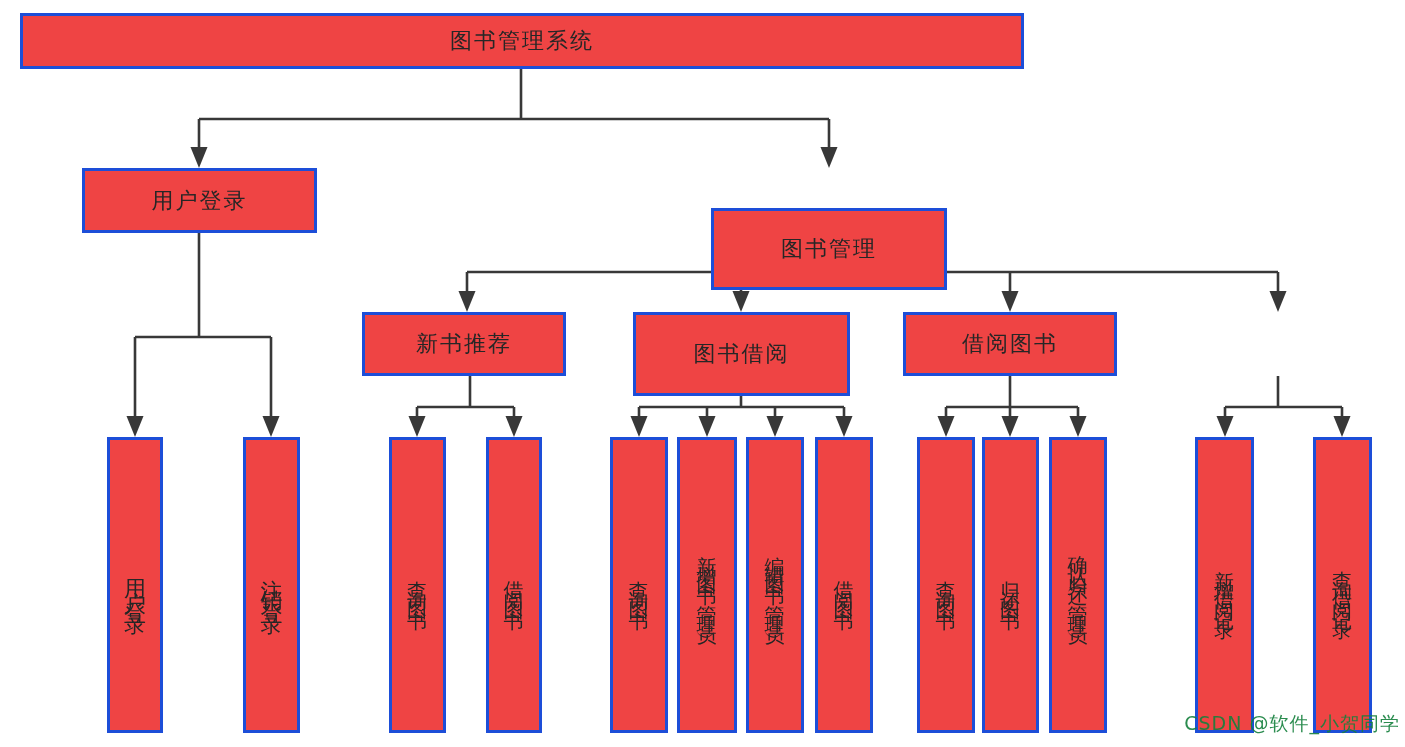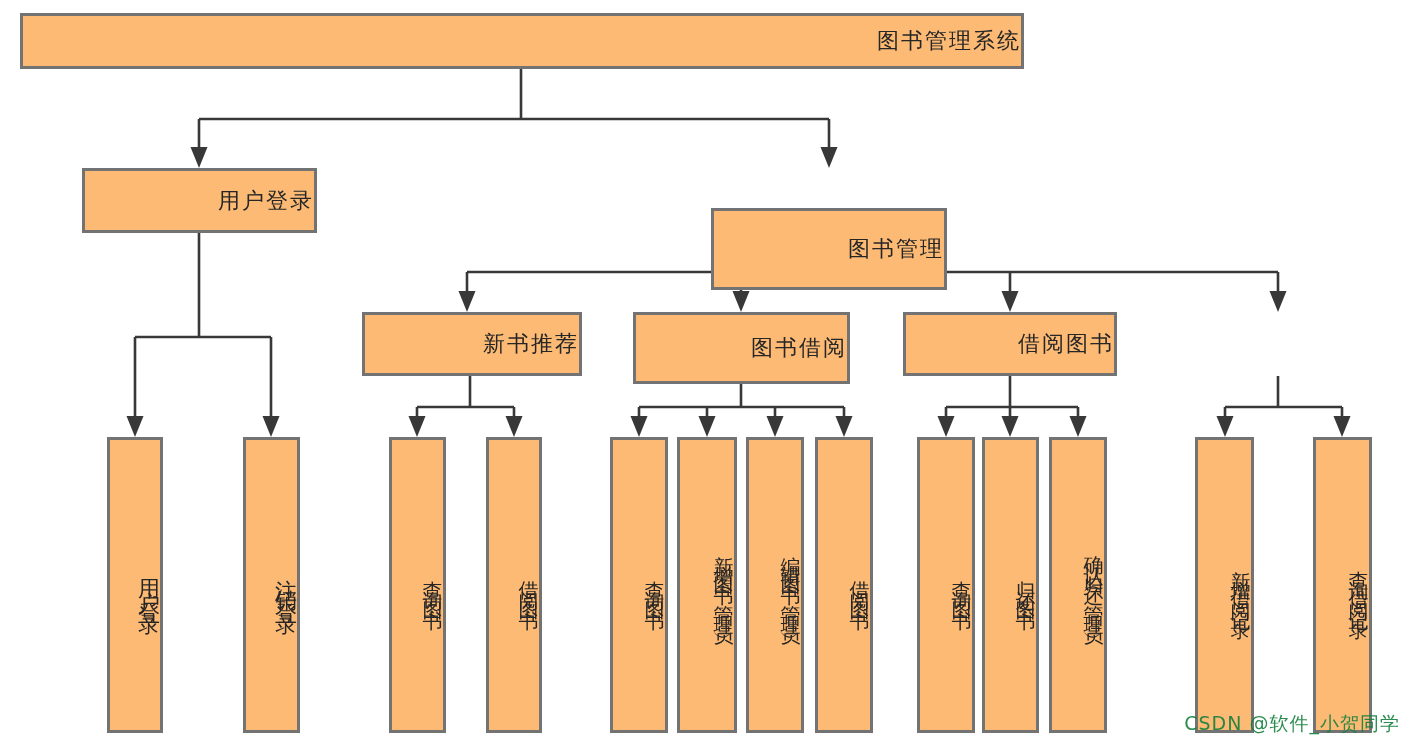--- a/index.html
+++ b/index.html
@@ -4,22 +4,22 @@
 <style>
   html, body { margin: 0; padding: 0; background: #ffffff; }
   body {
     width: 1405px; height: 747px; position: relative; overflow: hidden;
     font-family: "DejaVu Sans", "Liberation Sans", sans-serif;
   }
   .stage { position: absolute; inset: 0; width: 1405px; height: 747px; }
   .wires { position: absolute; left: 0; top: 0; width: 1405px; height: 747px; }
   .box {
     position: absolute; box-sizing: border-box;
-    border: 3px solid #737373; background: #fdba74;
-    display: flex; align-items: center; justify-content: flex-end;
+    border: 3px solid #1d4ed8; background: #ef4444;
+    display: flex; align-items: center; justify-content: center;
   }
   .box.h .label {
     font-size: 22px; color: #262626; letter-spacing: 2px; white-space: nowrap;
   }
   .box.v .label {
     writing-mode: vertical-rl; text-orientation: mixed;
     font-size: 20px; letter-spacing: 10px; color: #262626; line-height: 1;
   }
   .box.v.big .label { font-size: 22px; letter-spacing: 12px; }
   .watermark {
@@ -92,24 +92,24 @@
     <span class="label">图书管理系统</span>
   </div>
 
   <div class="box h" style="left:82px; top:168px; width:235px; height:65px;">
     <span class="label">用户登录</span>
   </div>
   <div class="box h" style="left:711px; top:168px; width:236px; height:82px;margin-top:40px;">
     <span class="label">图书管理</span>
   </div>
 
-  <div class="box h" style="left:362px; top:312px; width:220px; height:64px;">
+  <div class="box h" style="left:362px; top:312px; width:204px; height:64px;">
     <span class="label">新书推荐</span>
   </div>
-  <div class="box h" style="left:633px; top:312px; width:217px; height:72px;">
+  <div class="box h" style="left:633px; top:312px; width:217px; height:84px;">
     <span class="label">图书借阅</span>
   </div>
   <div class="box h" style="left:903px; top:312px; width:214px; height:64px;">
     <span class="label">借阅图书</span>
   </div>
 
   <div class="box v big" style="left:107px; top:437px; width:56px; height:296px;">
     <span class="label">用户登录</span>
   </div>
   <div class="box v big" style="left:243px; top:437px; width:57px; height:296px;">

